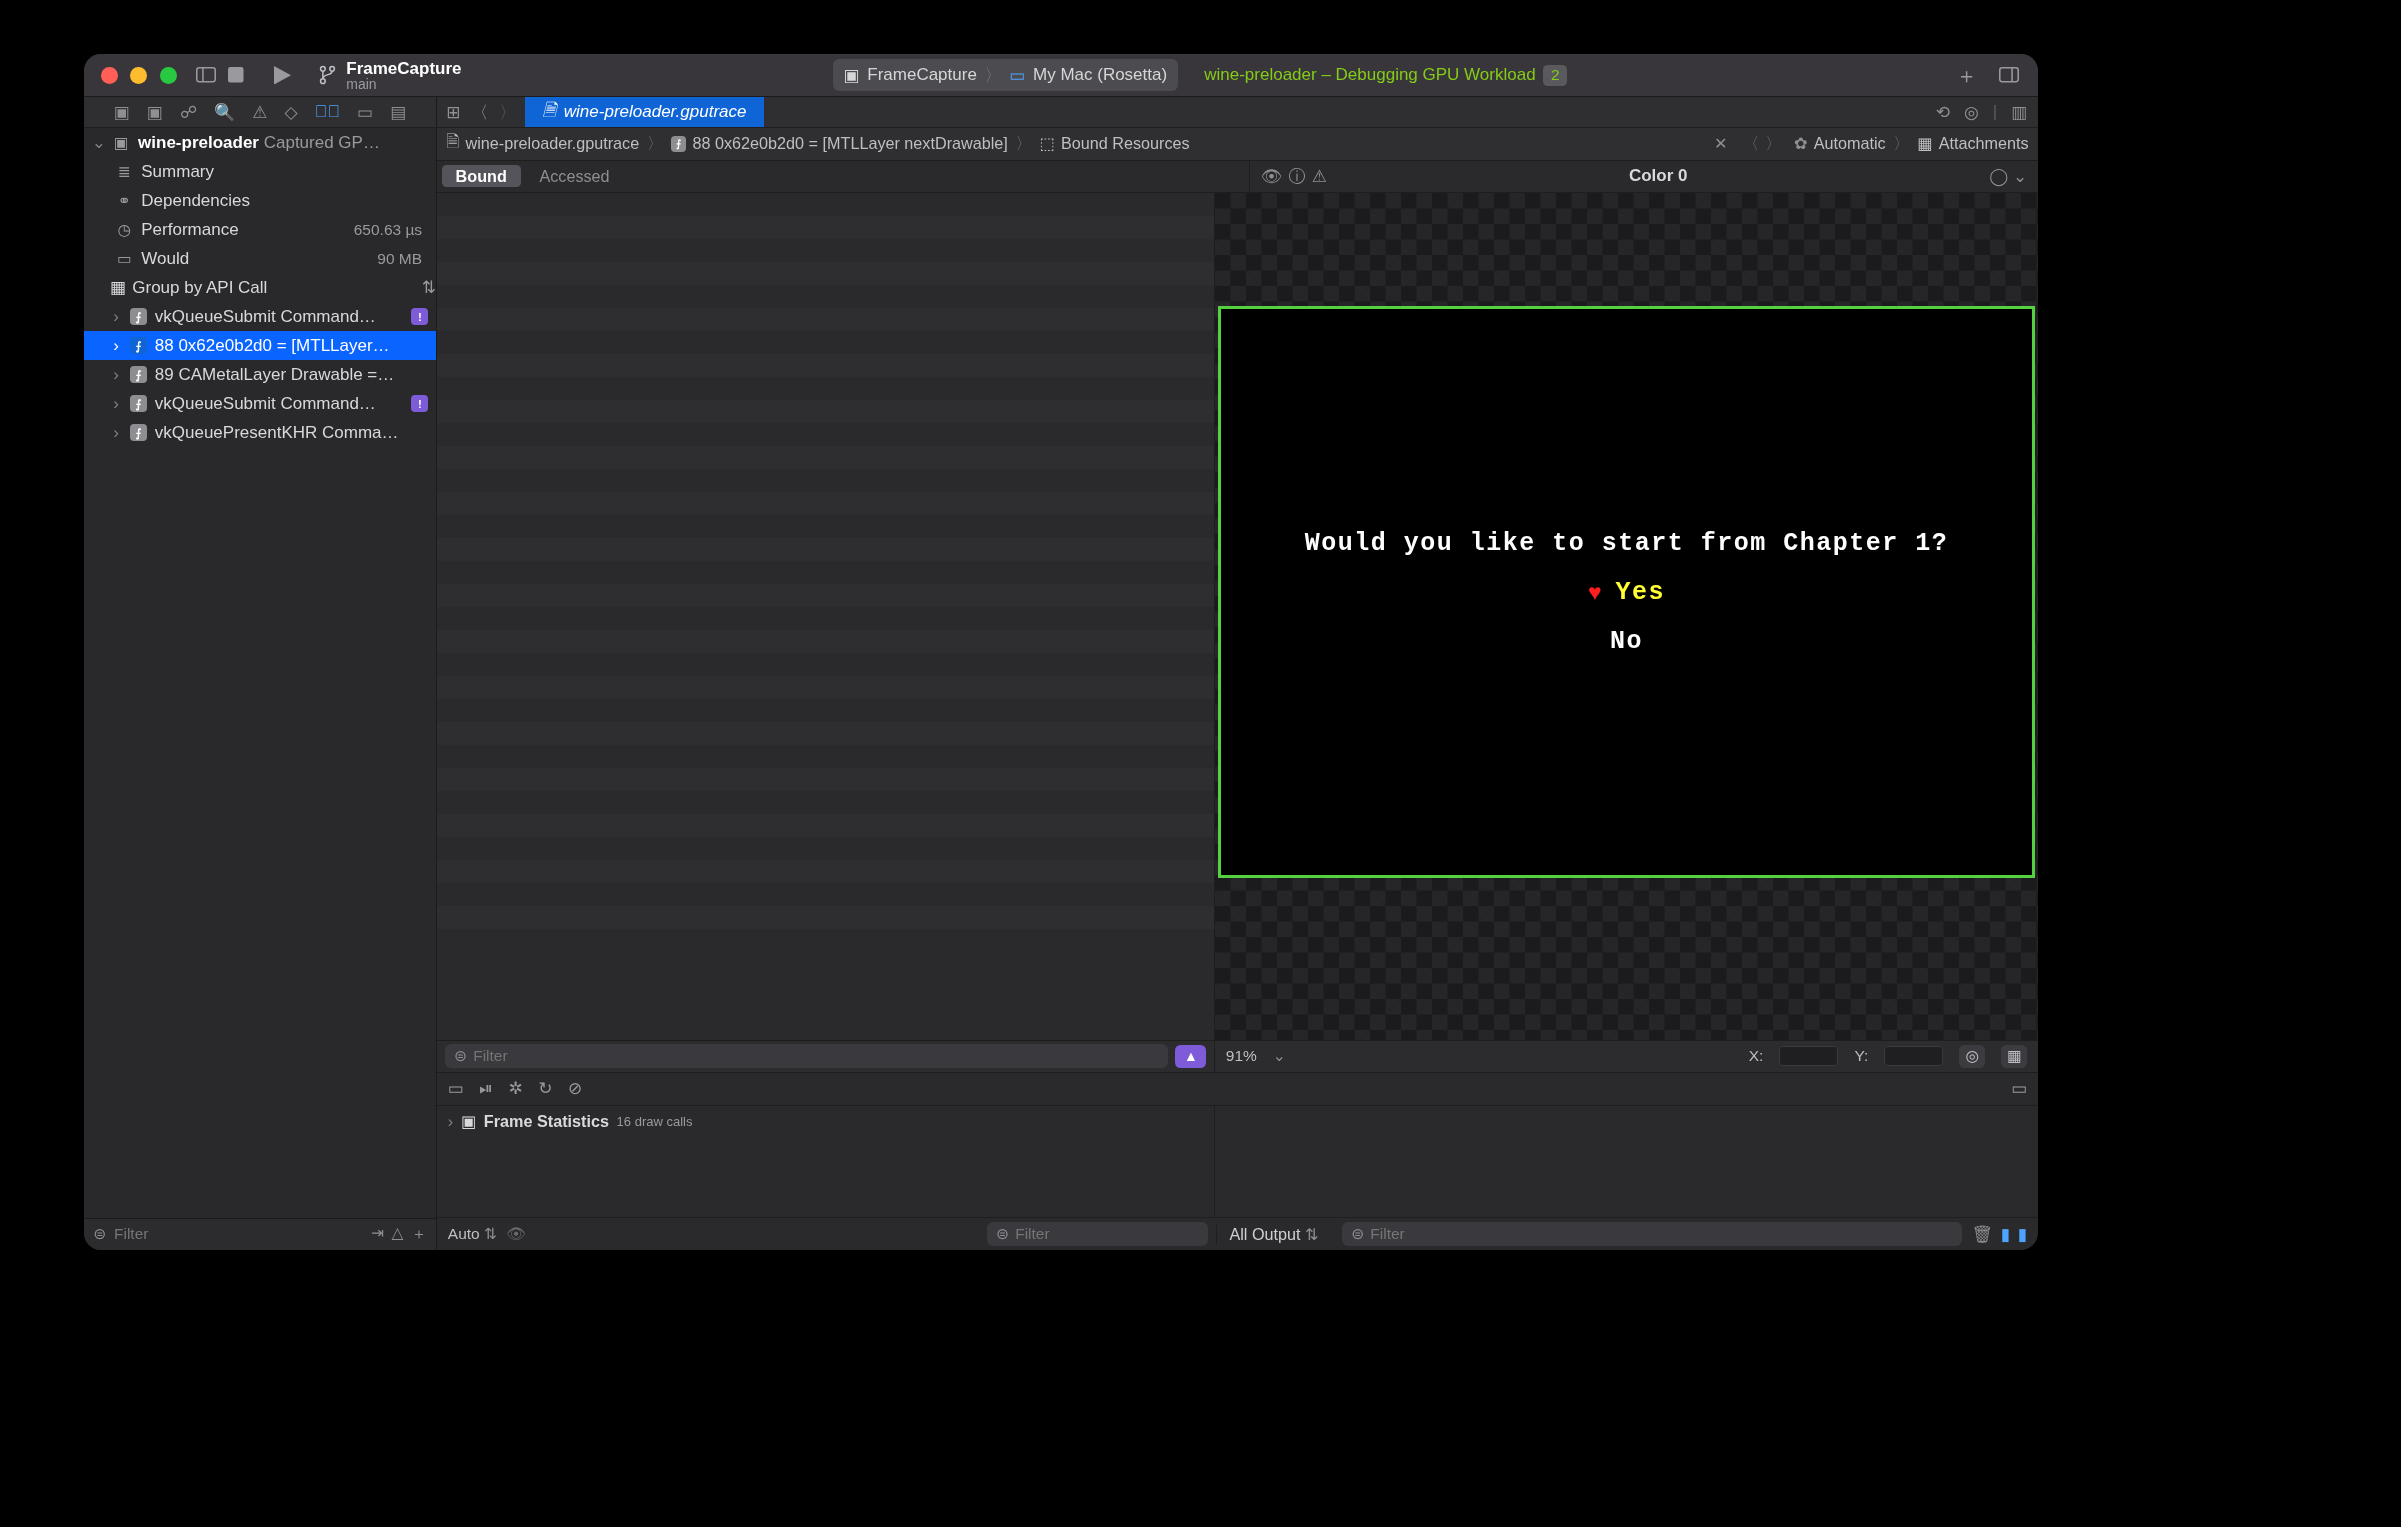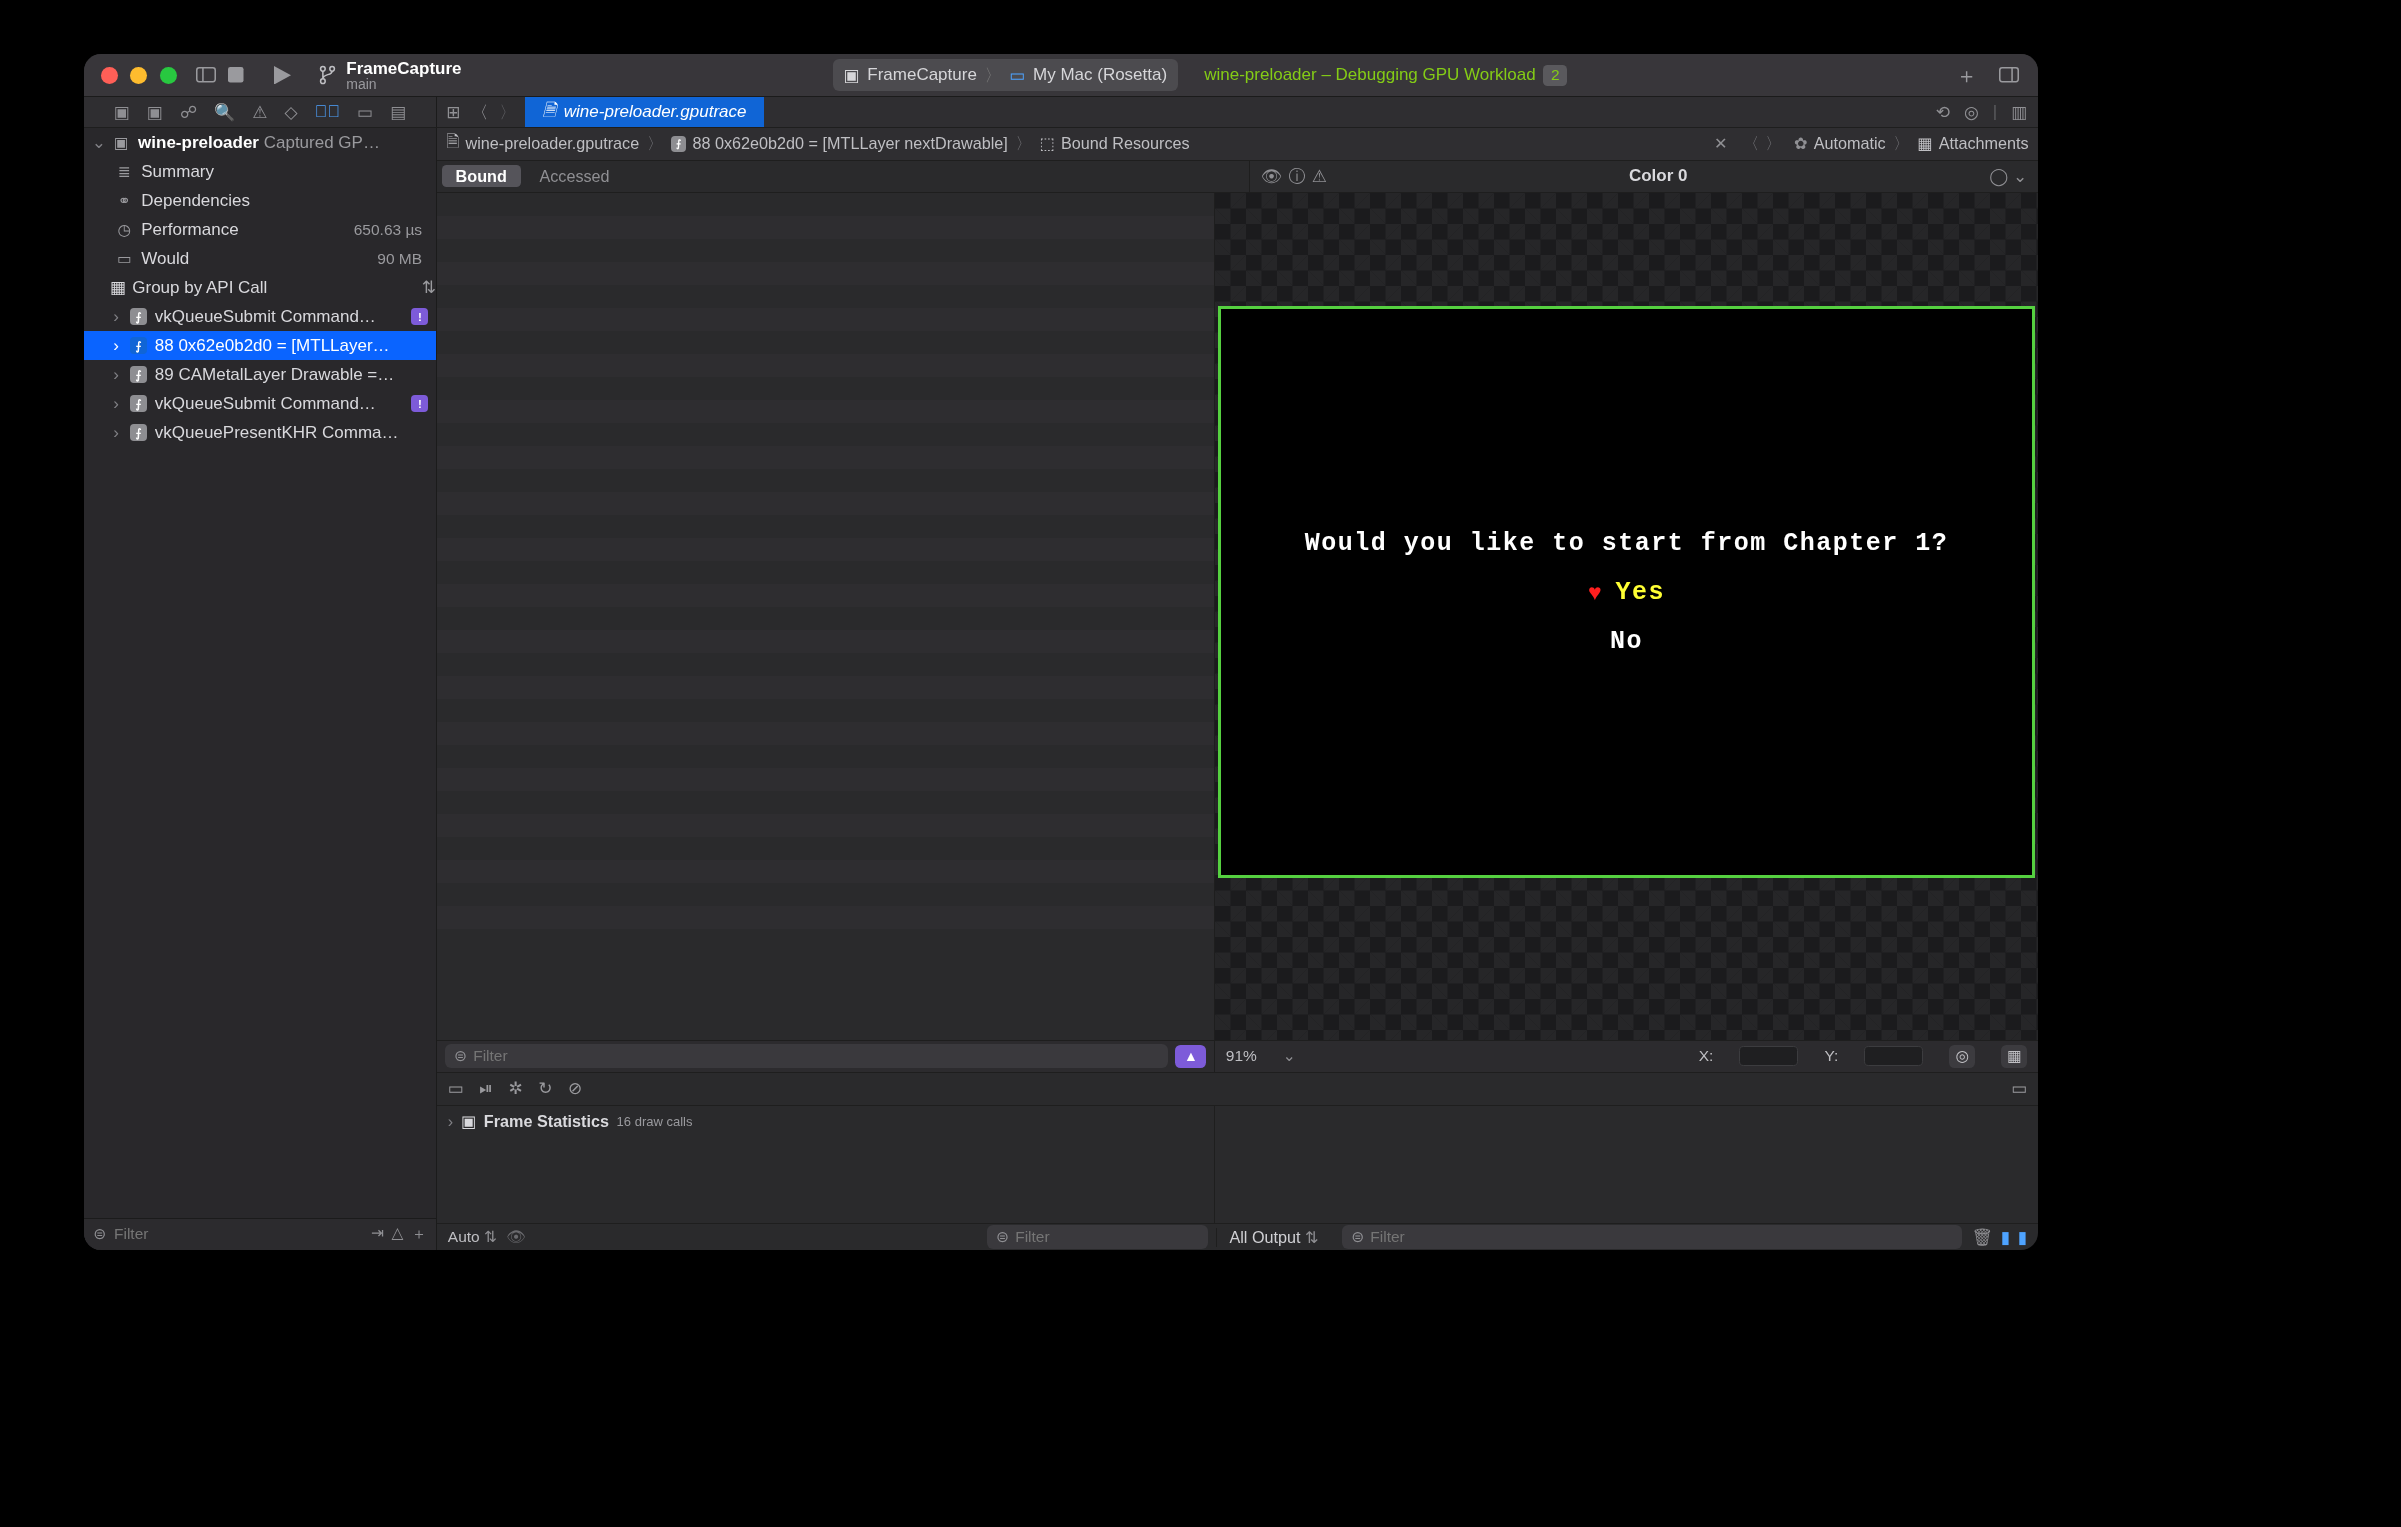--- a/index.html
+++ b/index.html
@@ -86,35 +86,35 @@
 .viewer { flex:1; display:flex; flex-direction:column; background:#131314; }
 .canvas { flex:1; position:relative; overflow:hidden;
   background-image: linear-gradient(45deg,#262628 25%,transparent 25%),linear-gradient(-45deg,#262628 25%,transparent 25%),linear-gradient(45deg,transparent 75%,#262628 75%),linear-gradient(-45deg,transparent 75%,#262628 75%);
   background-size:31px 31px; background-position:0 0,0 15.5px,15.5px -15.5px,-15.5px 0; background-color:#1b1b1d;
 }
 .frame { position:absolute; left:3.1px; top:113px; right:3.1px; height:572px; border:3.1px solid #55d040; background:#000; display:flex; flex-direction:column; align-items:center; justify-content:center; gap:20px; }
 .pxfont { font-family: "Courier New", monospace; font-weight:900; letter-spacing:1.5px; text-shadow:0 0 0 #000; font-size:25px; color:#fff; }
 .opt { display:flex; align-items:center; gap:14px; }
 .heart { color:#ff1f1f; font-size:23px; }
 .yes { color:#ffff33; }
-.vfoot { height:32.5px; border-top:0.8px solid #1e1e1e; display:flex; align-items:center; gap:26px; padding:0 10.8px; color:#bfbfc3; font-size:15.5px; background:#2c2b2e; }
+.vfoot { height:32.5px; border-top:0.8px solid #1e1e1e; display:flex; align-items:center; gap:16px; padding:0 10.8px; color:#bfbfc3; font-size:15.5px; background:#2c2b2e; }
 .vfoot .spacer { flex:1; }
 .stepbox { background:#1f1f21; border:0.8px solid #3c3c3f; border-radius:4.6px; width:59px; height:20px; }
 .squarebtn { width:26px; height:23px; background:#3c3b3f; border-radius:5.4px; display:flex; align-items:center; justify-content:center; }
 
 
 .debug { height:178px; border-top:0.8px solid #1e1e1e; display:flex; flex-direction:column; }
 .dbgtools { height:32.5px; display:flex; align-items:center; gap:15.5px; padding:0 10.8px; color:#9a9a9e; border-bottom:0.8px solid #1e1e1e; }
 .dbgtools .right { margin-left:auto; }
 .dbgsplit { flex:1; display:flex; }
 .dbgleft { width:778px; border-right:0.8px solid #1e1e1e; padding:6.2px 10.8px; color:#d9d9dd; font-size:16.2px; }
 .dbgleft .ln { display:flex; align-items:center; gap:7.7px; }
 .dbgleft .g { color:#9a9a9e; font-size:13px; }
 .dbgright { flex:1; }
-.dbgfoot { height:27px; border-top:0.8px solid #1e1e1e; display:flex; align-items:center; }
+.dbgfoot { height:33px; border-top:0.8px solid #1e1e1e; display:flex; align-items:center; }
 .dbgfoot .l { width:542px; display:flex; align-items:center; gap:9.3px; padding:0 10.8px; color:#bfbfc3; font-size:15.5px; }
 .dbgfoot .m { width:237px; padding:0 7.7px; }
 .dbgfoot .m .tfiltx, .dbgfoot .r2 .tfiltx { display:flex; align-items:center; gap:6.2px; background:#3a393d; border-radius:6.2px; padding:3.1px 9.3px; color:#8f8f93; font-size:15.5px; }
 .dbgfoot .m input, .dbgfoot .r2 input { flex:1; background:transparent; border:none; outline:none; color:#d9d9dd; font-size:15.5px; }
 .dbgfoot .rsel { padding:0 12.4px; color:#d0d0d4; font-size:16.2px; display:flex; align-items:center; gap:4.6px; border-left:0.8px solid #1e1e1e; }
 .dbgfoot .r2 { flex:1; display:flex; align-items:center; gap:9.3px; padding:0 10.8px; }
 .dbgfoot .ricons { display:flex; gap:7.7px; color:#8f8f93; align-items:center; }
 .blue { color:#4ea3ff; }
 
 svg { display:block; }

